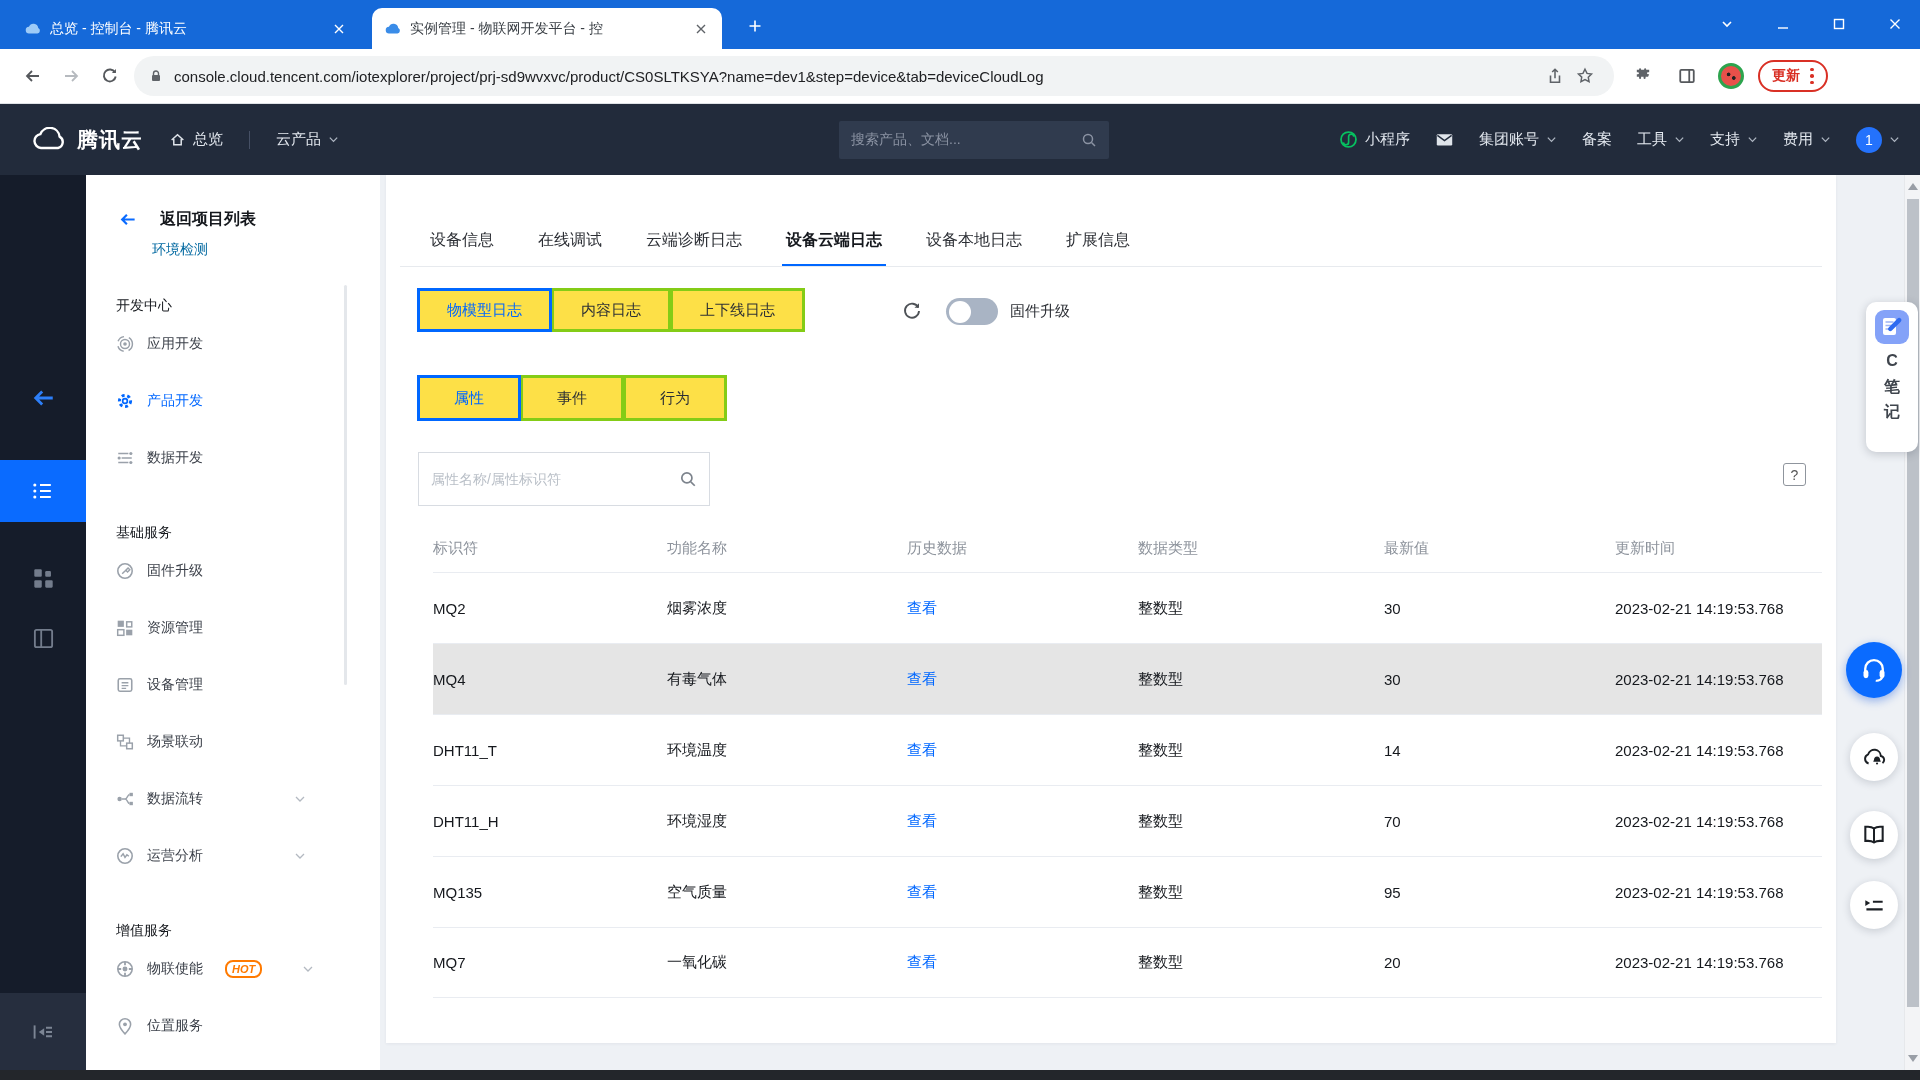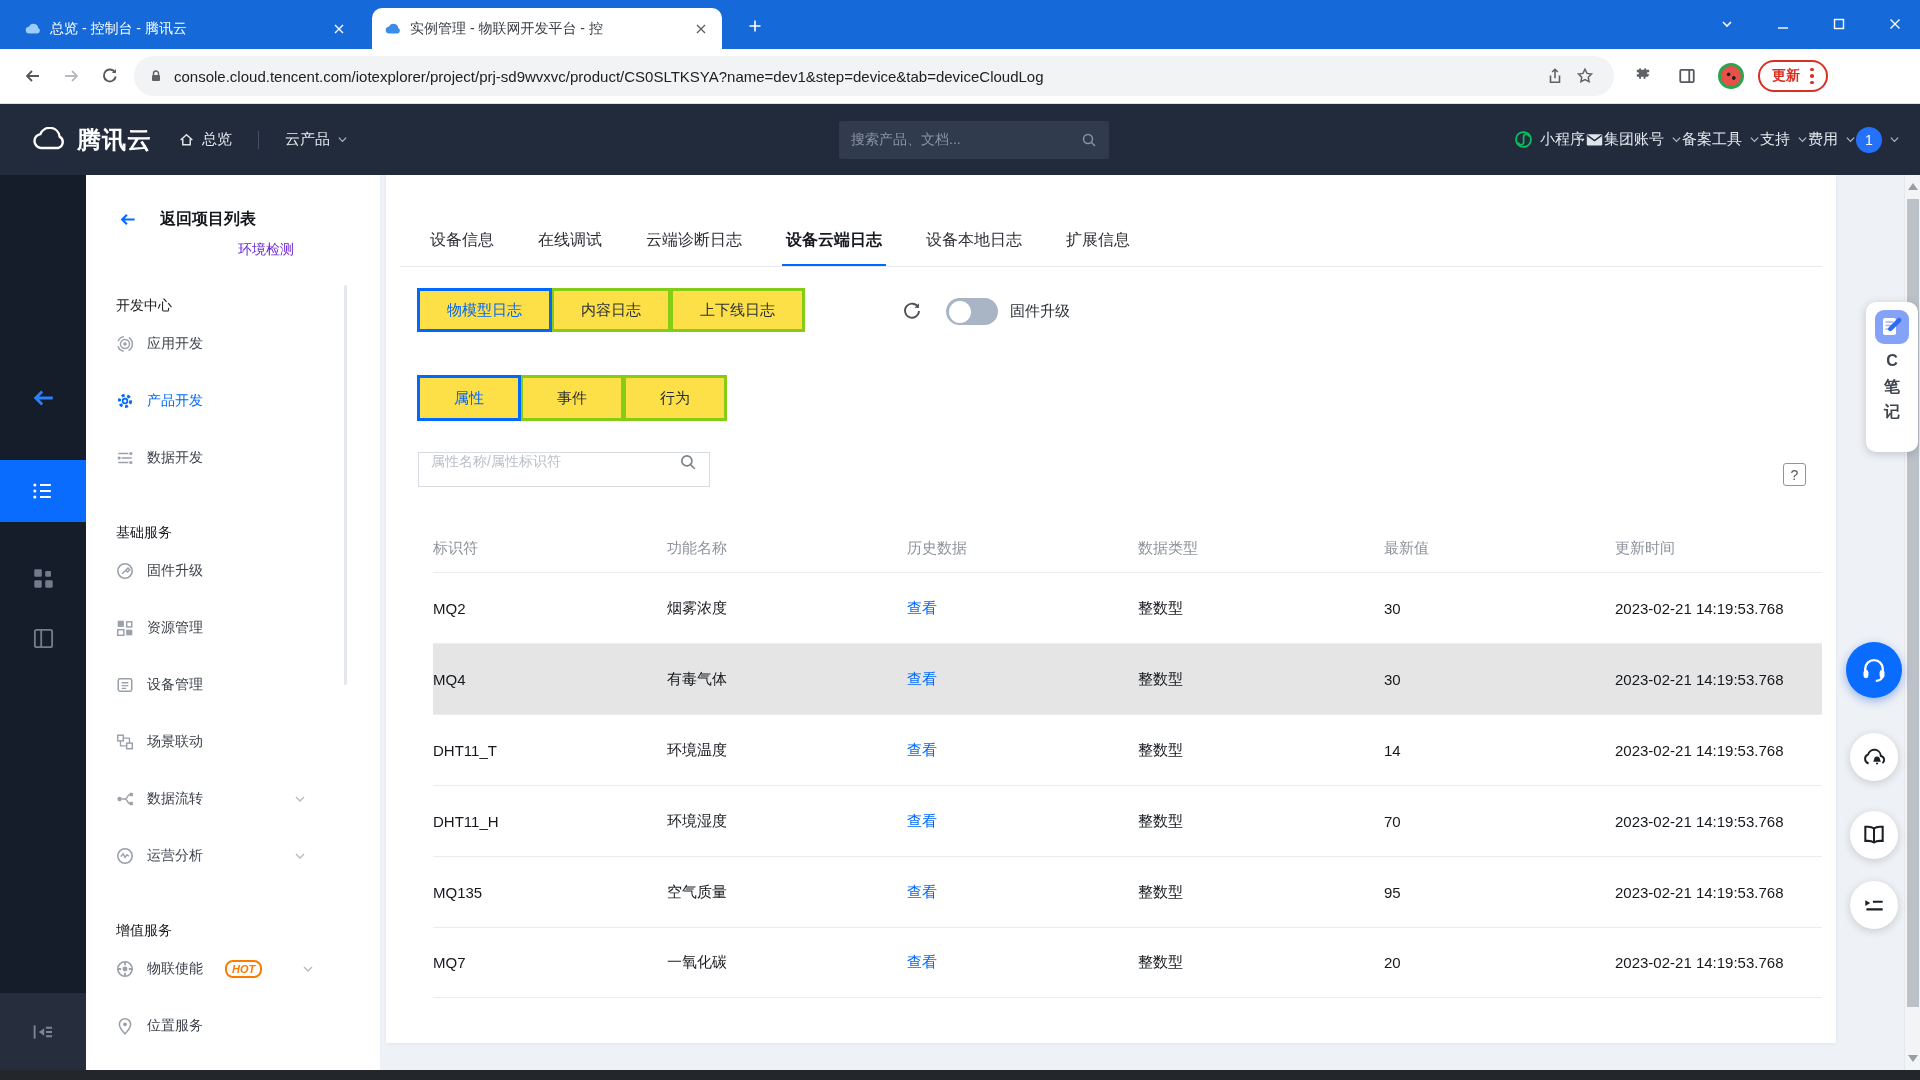--- a/index.html
+++ b/index.html
@@ -30,40 +30,40 @@
            background: radial-gradient(circle at 38% 42%, #222 0 1.5px, transparent 2.2px),
                        radial-gradient(circle at 64% 60%, #222 0 1.5px, transparent 2.2px), #e8504a; }
   .update-pill { height:32px; border:2px solid #d93025; border-radius:16px; color:#d93025; font-size:14px; font-weight:bold;
                  display:flex; align-items:center; gap:10px; padding:0 12px; }
   .vdots { display:flex; flex-direction:column; gap:3px; }
   .vdots i { width:3.5px; height:3.5px; border-radius:50%; background:#d93025; }
 
   
   .topnav { position:absolute; left:0; top:104px; right:0; height:71px; background:#222b3b; color:#e3e8ef; font-size:15px; }
   .topnav-left { position:absolute; left:30px; top:0; height:71px; display:flex; align-items:center; }
-  .brand-text { font-size:24px; font-weight:bold; color:#fff; margin-left:9px; letter-spacing:1px; }
+  .brand-text { font-size:21px; font-weight:bold; color:#fff; margin-left:9px; letter-spacing:1px; }
   .nav-item { display:flex; align-items:center; gap:7px; cursor:pointer; }
   .nav-divider { width:1px; height:18px; background:#465065; margin:0 26px; }
   .nav-search { position:absolute; left:839px; top:17px; width:270px; height:38px; background:#303b4e; border-radius:2px;
                 display:flex; align-items:center; padding:0 12px; }
   .nav-search-ph { flex:1; font-size:14px; color:#8b93a3; }
-  .topnav-right { position:absolute; right:20px; top:0; height:71px; display:flex; align-items:center; }
+  .topnav-right { position:absolute; right:20px; top:0; height:71px; display:flex; align-items:center; gap:25px; }
   .avatar { width:26px; height:26px; border-radius:50%; background:#2472fc; color:#fff; font-size:14px; display:grid; place-items:center; }
 
   
   .rail { position:absolute; left:0; top:175px; width:86px; bottom:10px; background:#151c2a; }
   .rail-back { position:absolute; left:0; top:200px; width:86px; height:46px; display:grid; place-items:center; color:#2d7ff9; cursor:pointer; }
   .rail-tile { position:absolute; left:0; width:86px; height:62px; display:grid; place-items:center; cursor:pointer; color:#737c8c; }
   .rail-tile.active { background:#0a6bff; color:#fff; }
   .rail-bottom { position:absolute; left:0; bottom:0; width:86px; height:77px; background:#262e3e; display:grid; place-items:center; }
 
   
   .sidebar { position:absolute; left:86px; top:175px; width:294px; bottom:10px; background:#fff; overflow:hidden; }
   .sb-back { display:flex; align-items:center; gap:23px; margin:34px 0 0 32px; font-size:16px; font-weight:bold; color:#15181d; cursor:pointer; }
-  .sb-project { margin:11px 0 0 66px; font-size:14px; color:#6d28d9;text-align:center; }
+  .sb-project { margin:11px 0 0 66px; font-size:14px; color:#0369a1; }
   .sb-title { margin:38px 0 0 30px; font-size:14px; color:#15181d; }
   .sb-item { height:57px; display:flex; align-items:center; padding-left:30px; gap:13px; font-size:14px; color:#3c414a; cursor:pointer; }
   .sb-item .ic { color:#9aa1aa; }
   .sb-item.active { color:#0067ff; }
   .sb-item.active .ic { color:#0067ff; }
   .sb-item:first-of-type { margin-top:6px; }
   .hot-badge { margin-left:9px; border:2px solid #ff7a00; color:#ff7a00; border-radius:8px; font-size:11px; font-weight:bold;
                padding:1px 5px; font-style:italic; }
   .sb-chev { margin-left:auto; margin-right:74px; color:#b3b9c1; }
   .sb-scroll { position:absolute; left:258px; top:110px; width:3px; height:400px; background:#e4e7eb; border-radius:2px; }
@@ -84,21 +84,21 @@
   .seg-btn.active { border-color:#0067ff; color:#0067ff; z-index:2; }
   .log-tabs { position:absolute; left:32px; top:113px; }
   .refresh-btn { position:absolute; left:514px; top:124px; width:24px; height:24px; display:grid; place-items:center; cursor:pointer; }
   .toggle { position:absolute; left:560px; top:123px; width:52px; height:27px; background:#a9b4c4; border-radius:14px; cursor:pointer; }
   .toggle .knob { position:absolute; left:2.5px; top:2.5px; width:22px; height:22px; border-radius:50%; background:#fff; }
   .auto-label { position:absolute; left:624px; top:127px; font-size:15px; color:#2c2f35; }
 
   .filter-tabs { position:absolute; left:32px; top:200px; }
   .filter-tabs .seg-btn { height:46px; padding:0 34px; }
 
-  .search-box { position:absolute; left:32px; top:277px; width:292px; height:35px; border:1px solid #d8dce2; display:flex; align-items:flex-start; padding:0 12px; }
+  .search-box { position:absolute; left:32px; top:277px; width:292px; height:54px; border:1px solid #d8dce2; display:flex; align-items:center; padding:0 12px; }
   .search-box input { flex:1; border:0; outline:0; font-size:14px; color:#333; background:transparent; font-family:inherit; }
   .search-box input::placeholder { color:#b9bfc7; }
   .help-box { position:absolute; right:30px; top:288px; width:23px; height:23px; border:1px solid #8f959d; border-radius:3px;
               display:grid; place-items:center; font-size:14px; color:#555; cursor:pointer; }
 
   .table { position:absolute; left:47px; right:14px; top:350px; font-size:15px; }
   .trow { display:grid; grid-template-columns:234px 240px 231px 246px 231px auto; align-items:center; }
   .thead { height:47px; color:#8d939c; }
   .tbody-row { height:71px; border-top:1px solid #e9ecf1; color:#15181d; }
   .tbody-row:last-child { border-bottom:1px solid #e9ecf1; }

